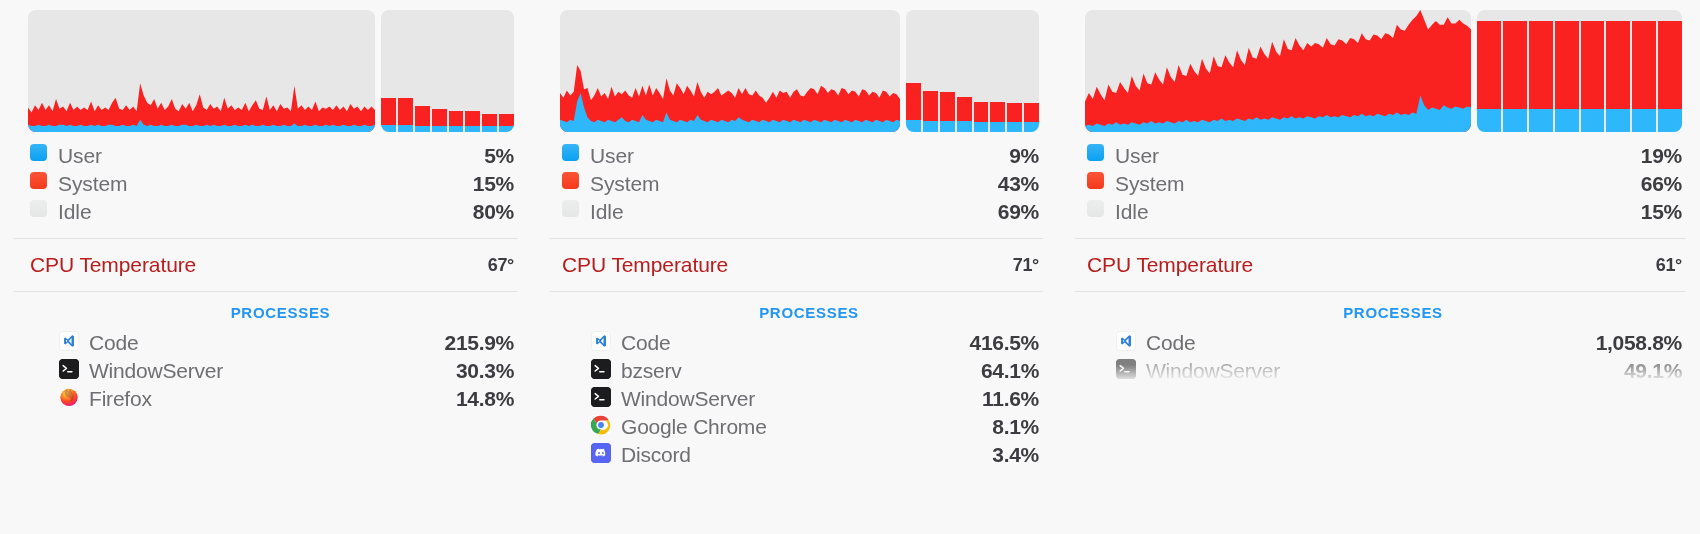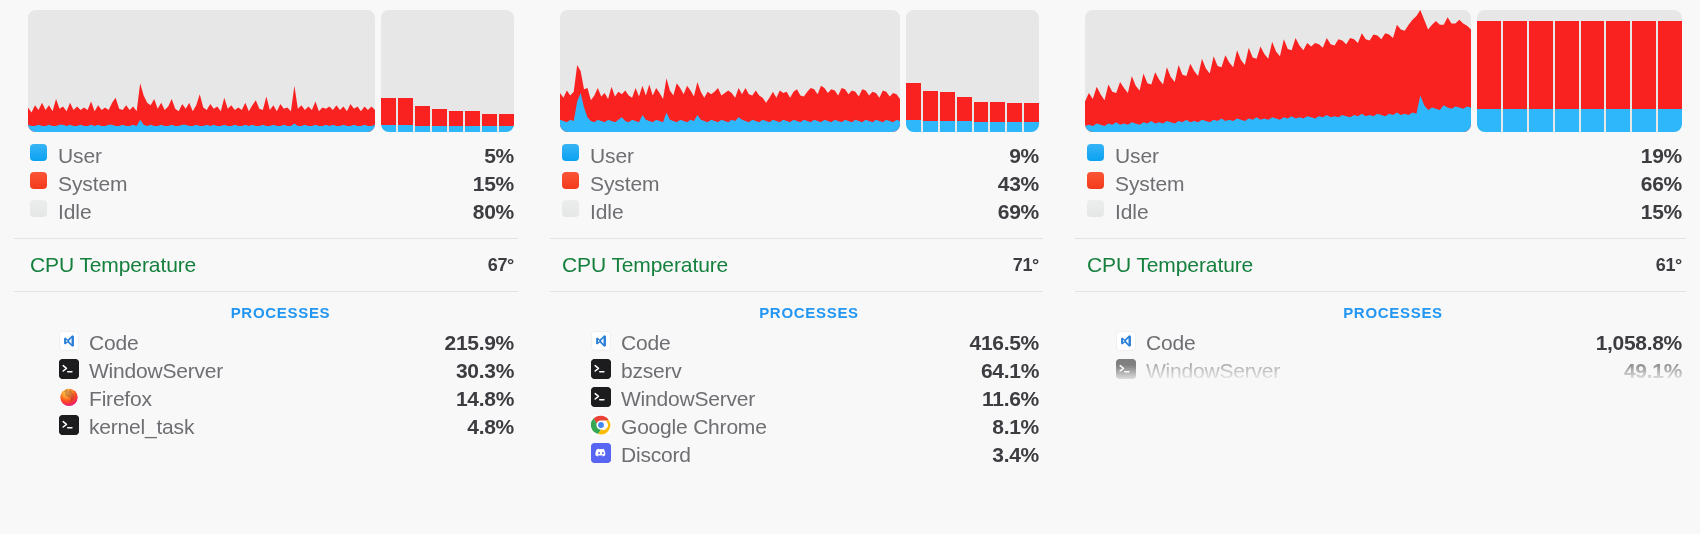--- a/index.html
+++ b/index.html
@@ -100,21 +100,21 @@
 
   
   .temp-row {
     display: flex;
     align-items: center;
     height: 52px;
     padding: 0 18px 0 30px;
   }
   .temp-label {
     font-size: 21px;
-    color: #15803d;
+    color: #b91c1c;
     letter-spacing: -0.1px;
   }
   .temp-value {
     margin-left: auto;
     font-size: 18px;
     color: #3c3c41;
     font-weight: 700;
     letter-spacing: -0.3px;
   }
 
@@ -278,31 +278,20 @@
                     <stop offset="100%" stop-color="#e5157b"></stop>
                   </radialGradient>
                 </defs>
                 <circle cx="12" cy="12.4" r="10.4" fill="url(#ffg)"></circle>
                 <path d="M6.4 5.2c1.2 2 .3 3.7 1.9 5.5 1.6 1.8 4.4 1.1 5.6 3.1 1 1.7-.3 3.6-2 4.3 3.6-.3 6.2-3.2 6.2-6.6 0-2.1-1-3.6-2.3-5.1-1-1.1-1.6-2.6-1.5-4-1.5.6-2.4 2-2.6 3-1-1-1.6-2.2-1.7-3.4C8.4 2.8 7 3.9 6.4 5.2z" fill="#8b1a36" opacity="0.35"></path>
               </svg>
             </span>
             <span class="proc-name">Firefox</span>
             <span class="proc-value">14.8%</span>
           </div>
-          <div class="proc-row">
-            <span class="proc-icon ic-term">
-              <svg width="20" height="20" viewBox="0 0 24 24">
-                <rect x="0" y="0" width="24" height="24" rx="5" fill="#1c1c1e"></rect>
-                <path d="M5 8l4 3.2L5 14.4" stroke="#ffffff" stroke-width="1.8" fill="none" stroke-linecap="round" stroke-linejoin="round"></path>
-                <path d="M10.5 15.2h5" stroke="#ffffff" stroke-width="1.8" stroke-linecap="round"></path>
-              </svg>
-            </span>
-            <span class="proc-name">kernel_task</span>
-            <span class="proc-value">4.8%</span>
-          </div>
         </div>
     </div>
   </div>
 
   <div class="panel p2">
     <div class="graphs">
       <div class="graph-main">
         <svg viewBox="0 0 340 122" preserveAspectRatio="none">
           <path fill="#fa2121" d="M0,122 L0.00,82.96 L3.43,87.84 L6.87,80.52 L10.30,85.40 L13.74,81.74 L17.17,54.90 L20.61,61.00 L24.04,79.30 L27.47,78.08 L30.91,90.28 L34.34,85.40 L37.78,78.08 L41.21,86.62 L44.65,82.96 L48.08,89.06 L51.52,76.86 L54.95,86.62 L58.38,81.74 L61.82,84.18 L65.25,80.52 L68.69,85.40 L72.12,87.84 L75.56,78.08 L78.99,86.62 L82.42,75.64 L85.86,85.40 L89.29,74.42 L92.73,85.40 L96.16,78.08 L99.60,82.96 L103.03,89.06 L106.46,68.32 L109.90,80.52 L113.33,85.40 L116.77,73.20 L120.20,78.08 L123.64,84.18 L127.07,75.64 L130.51,80.52 L133.94,86.62 L137.37,71.98 L140.81,81.74 L144.24,87.84 L147.68,81.74 L151.11,84.18 L154.55,81.74 L157.98,78.08 L161.41,85.40 L164.85,82.96 L168.28,80.52 L171.72,82.96 L175.15,87.84 L178.59,78.08 L182.02,84.18 L185.45,78.08 L188.89,84.18 L192.32,85.40 L195.76,80.52 L199.19,85.40 L202.63,87.84 L206.06,92.72 L209.49,87.84 L212.93,81.74 L216.36,87.84 L219.80,80.52 L223.23,82.96 L226.67,81.74 L230.10,87.84 L233.54,81.74 L236.97,79.30 L240.40,85.40 L243.84,86.62 L247.27,81.74 L250.71,78.08 L254.14,79.30 L257.58,84.18 L261.01,75.64 L264.44,78.08 L267.88,82.96 L271.31,79.30 L274.75,80.52 L278.18,85.40 L281.62,78.08 L285.05,79.30 L288.48,84.18 L291.92,80.52 L295.35,81.74 L298.79,86.62 L302.22,79.30 L305.66,80.52 L309.09,85.40 L312.53,81.74 L315.96,82.96 L319.39,87.84 L322.83,80.52 L326.26,81.74 L329.70,86.62 L333.13,82.96 L336.57,84.18 L340.00,89.06 L340,122 Z"></path>
           <path fill="#2eb8fb" d="M0,122 L0.00,109.80 L3.43,111.02 L6.87,112.24 L10.30,109.80 L13.74,111.02 L17.17,91.50 L20.61,82.96 L24.04,97.60 L27.47,107.36 L30.91,111.02 L34.34,112.24 L37.78,109.80 L41.21,111.02 L44.65,112.24 L48.08,109.80 L51.52,111.02 L54.95,112.24 L58.38,109.80 L61.82,107.36 L65.25,111.02 L68.69,112.24 L72.12,109.80 L75.56,111.02 L78.99,112.24 L82.42,104.92 L85.86,109.80 L89.29,111.02 L92.73,112.24 L96.16,109.80 L99.60,111.02 L103.03,112.24 L106.46,102.48 L109.90,109.80 L113.33,111.02 L116.77,112.24 L120.20,109.80 L123.64,111.02 L127.07,112.24 L130.51,109.80 L133.94,111.02 L137.37,104.92 L140.81,109.80 L144.24,111.02 L147.68,112.24 L151.11,109.80 L154.55,111.02 L157.98,112.24 L161.41,109.80 L164.85,111.02 L168.28,112.24 L171.72,109.80 L175.15,111.02 L178.59,107.36 L182.02,109.80 L185.45,111.02 L188.89,112.24 L192.32,109.80 L195.76,111.02 L199.19,112.24 L202.63,109.80 L206.06,111.02 L209.49,112.24 L212.93,109.80 L216.36,111.02 L219.80,112.24 L223.23,109.80 L226.67,111.02 L230.10,112.24 L233.54,109.80 L236.97,111.02 L240.40,112.24 L243.84,109.80 L247.27,111.02 L250.71,112.24 L254.14,109.80 L257.58,111.02 L261.01,112.24 L264.44,109.80 L267.88,111.02 L271.31,112.24 L274.75,109.80 L278.18,111.02 L281.62,112.24 L285.05,109.80 L288.48,111.02 L291.92,112.24 L295.35,109.80 L298.79,111.02 L302.22,112.24 L305.66,109.80 L309.09,111.02 L312.53,112.24 L315.96,109.80 L319.39,111.02 L322.83,112.24 L326.26,109.80 L329.70,111.02 L333.13,112.24 L336.57,109.80 L340.00,111.02 L340,122 Z"></path>

